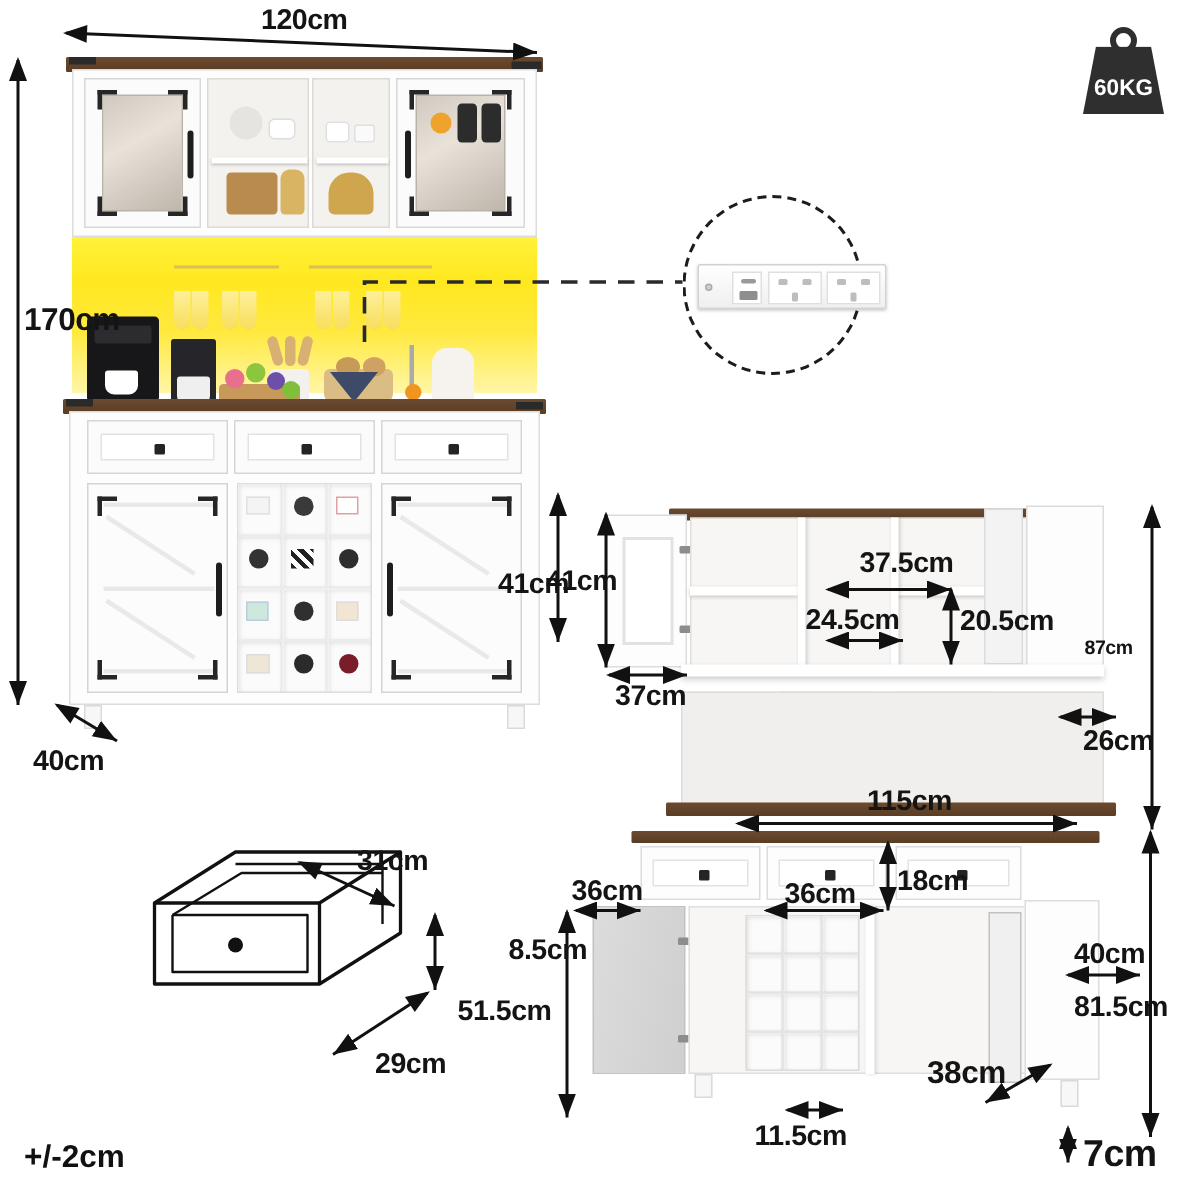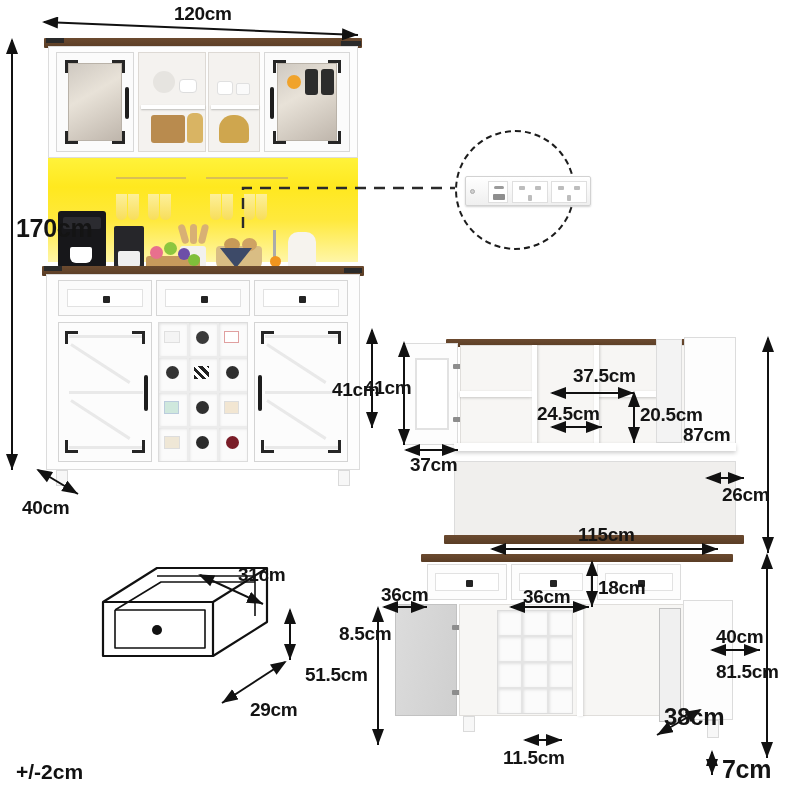--- a/index.html
+++ b/index.html
@@ -337,20 +337,26 @@
         <div class="pin" style="left:15px;top:13px;width:4px;height:6px;"></div>
       </div>
       <div class="sock-face" style="left:85px;top:4px;width:36px;height:22px;">
         <div class="pin" style="left:6px;top:4px;width:6px;height:4px;"></div>
         <div class="pin" style="right:6px;top:4px;width:6px;height:4px;"></div>
         <div class="pin" style="left:15px;top:13px;width:4px;height:6px;"></div>
       </div>
     </div>
   </div>
 
+  <div class="unit" id="weight">
+    <div class="w-ring"></div>
+    <div class="w-body">
+      <span class="w-text">60KG</span>
+    </div>
+  </div>
 
   <div class="unit" id="drawerfig">
     <svg width="230" height="120" viewBox="0 0 230 120">
       <g fill="none" stroke="#111" stroke-width="2.2" stroke-linejoin="round">
         <polygon points="8,42 62,8 172,8 172,62 118,96 8,96" fill="#ffffff"></polygon>
         <polyline points="8,42 118,42 118,96"></polyline>
         <polyline points="118,42 172,8"></polyline>
         <polyline points="20,50 20,88 110,88 110,50 20,50" stroke-width="1.6"></polyline>
         <polyline points="62,16 160,16 160,56" stroke-width="1.6"></polyline>
         <polyline points="20,50 66,22 160,22" stroke-width="1.6"></polyline>
@@ -494,39 +500,39 @@
 
       <line x1="285" y1="662" x2="222" y2="703"></line>
     </g>
 
     <g stroke="#2a2a2a" stroke-width="2.4" fill="none" stroke-dasharray="11,8">
       <polyline points="243,228 243,188 455,188"></polyline>
     </g>
   </svg>
 
   <div class="dim-label" style="left:174px;top:4px;font-size:19px;">120cm</div>
-  <div class="dim-label" style="left:16px;top:216px;font-size:25px;">170cm</div>
+  <div class="dim-label" style="left:16px;top:203px;font-size:21px;">170cm</div>
   <div class="dim-label" style="left:22px;top:498px;font-size:19px;">40cm</div>
   <div class="dim-label" style="left:364px;top:378px;font-size:19px;">41cm</div>
 
   <div class="dim-label" style="left:410px;top:455px;font-size:19px;">37cm</div>
   <div class="dim-label" style="left:573px;top:366px;font-size:19px;">37.5cm</div>
   <div class="dim-label" style="left:537px;top:404px;font-size:19px;">24.5cm</div>
   <div class="dim-label" style="left:640px;top:405px;font-size:19px;">20.5cm</div>
-  <div class="dim-label" style="left:683px;top:425px;font-size:19px;">87cm</div>
+  <div class="dim-label" style="left:723px;top:425px;font-size:13px;">87cm</div>
   <div class="dim-label" style="left:722px;top:485px;font-size:19px;">26cm</div>
   <div class="dim-label" style="left:578px;top:525px;font-size:19px;">115cm</div>
 
   <div class="dim-label" style="left:381px;top:585px;font-size:19px;">36cm</div>
   <div class="dim-label" style="left:523px;top:587px;font-size:19px;">36cm</div>
   <div class="dim-label" style="left:598px;top:578px;font-size:19px;">18cm</div>
   <div class="dim-label" style="left:305px;top:665px;font-size:19px;">51.5cm</div>
   <div class="dim-label" style="left:716px;top:627px;font-size:19px;">40cm</div>
   <div class="dim-label" style="left:716px;top:662px;font-size:19px;">81.5cm</div>
-  <div class="dim-label" style="left:618px;top:705px;font-size:24px;margin-left:46px;">38cm</div>
+  <div class="dim-label" style="left:618px;top:705px;font-size:21px;">38cm</div>
   <div class="dim-label" style="left:503px;top:748px;font-size:19px;">11.5cm</div>
   <div class="dim-label" style="left:722px;top:757px;font-size:25px;">7cm</div>
 
   <div class="dim-label" style="left:238px;top:565px;font-size:19px;">31cm</div>
   <div class="dim-label" style="left:300px;top:624px;font-size:19px;margin-left:39px;">8.5cm</div>
   <div class="dim-label" style="left:250px;top:700px;font-size:19px;">29cm</div>
 
   <div class="dim-label" style="left:332px;top:380px;font-size:19px;">41cm</div>
 
   <div class="tol-note">+/-2cm</div>

